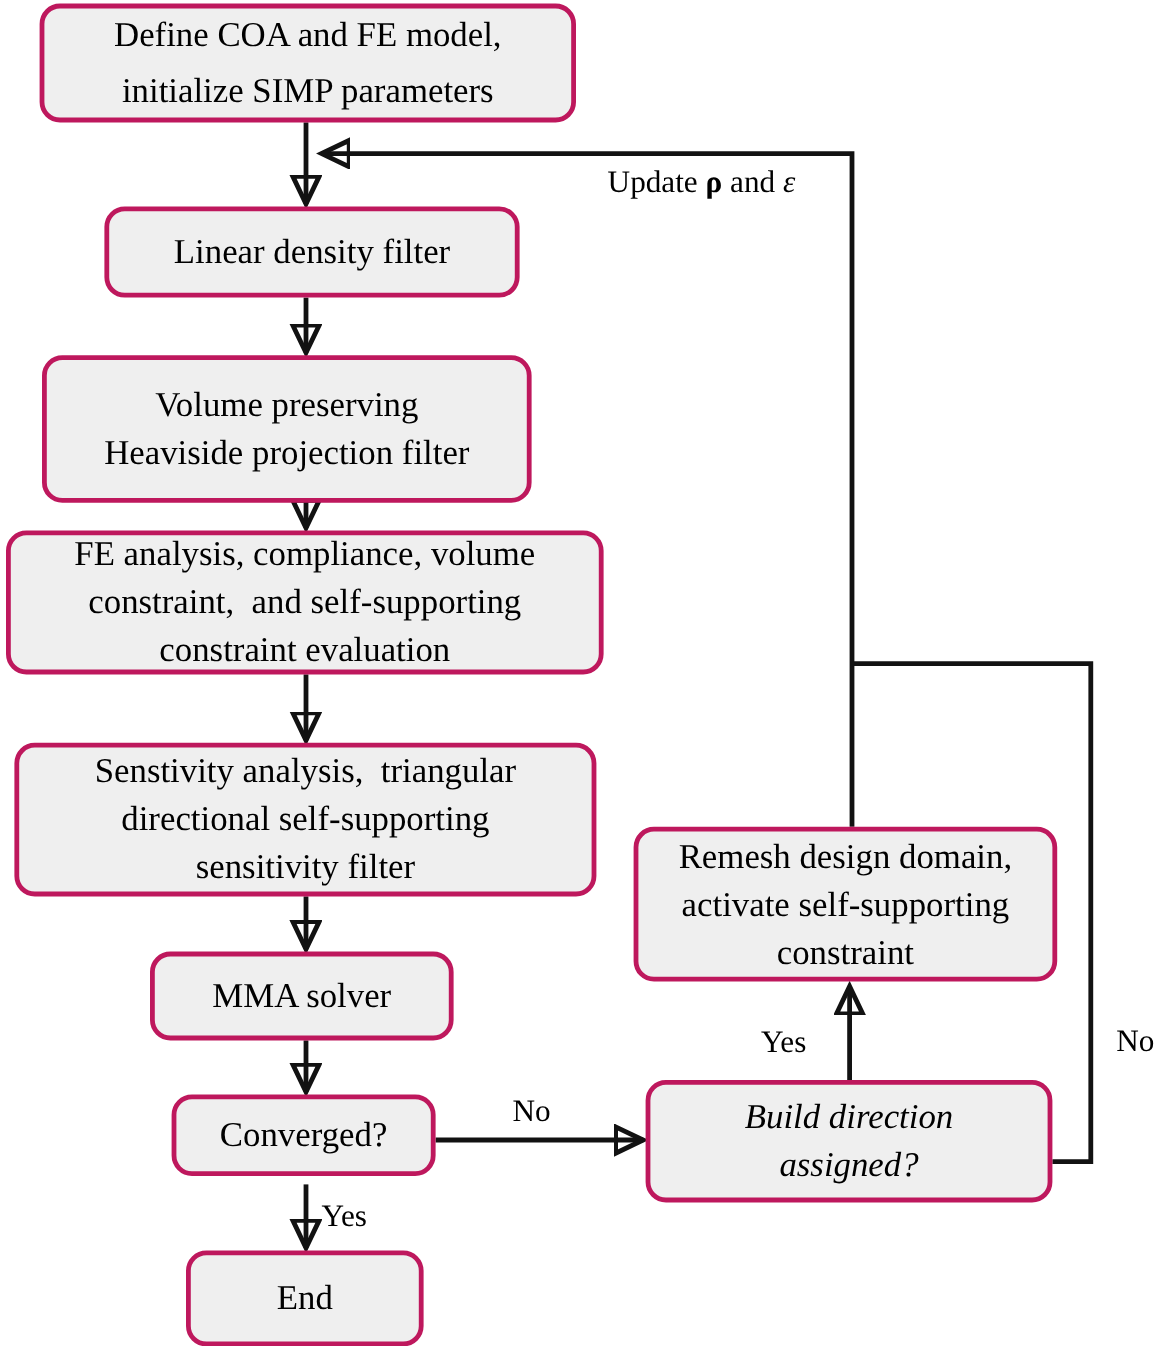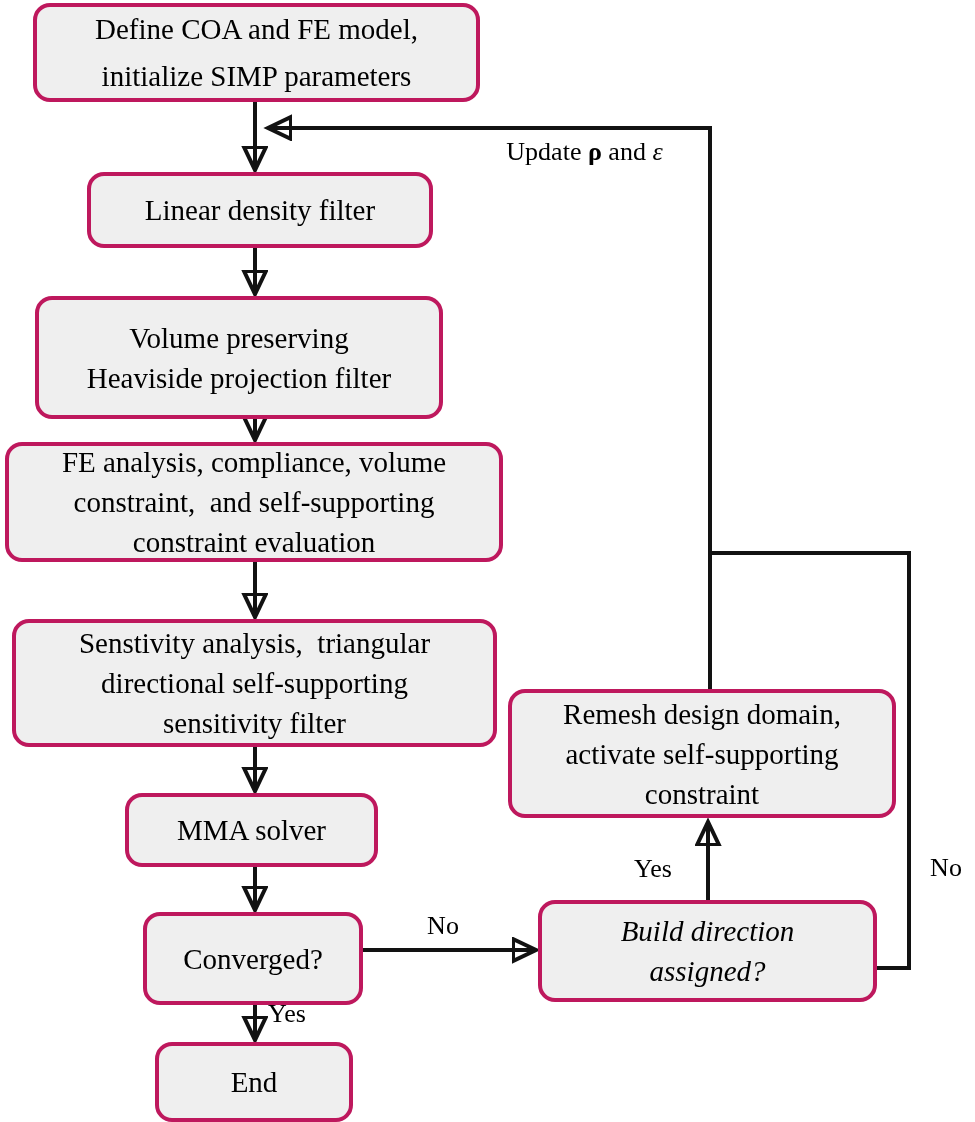--- a/index.html
+++ b/index.html
@@ -38,23 +38,23 @@
   }
   .elabel .bold { font-weight: bold; }
   .elabel .italic { font-style: italic; }
   
   .b-define     { left: 33px;  top: 3px;    width: 447px; height: 99px; }
   .b-linear     { left: 87px;  top: 172px;  width: 346px; height: 76px; }
   .b-heaviside  { left: 35px;  top: 296px;  width: 408px; height: 123px; }
   .b-fe         { left: 5px;   top: 442px;  width: 498px; height: 120px; }
   .b-sens       { left: 12px;  top: 619px;  width: 485px; height: 128px; }
   .b-mma        { left: 125px; top: 793px;  width: 253px; height: 74px; }
-  .b-conv       { left: 143px; top: 912px;  width: 220px; height: 93px; }
+  .b-conv       { left: 143px; top: 912px;  width: 220px; height: 68px; }
   .b-end        { left: 155px; top: 1042px; width: 198px; height: 80px; }
-  .b-remesh     { left: 508px; top: 689px;  width: 388px; height: 129px; }
+  .b-remesh     { left: 528px; top: 689px;  width: 353px; height: 129px; }
   .b-build      { left: 538px; top: 900px;  width: 339px; height: 102px; font-style: italic; }
   
   .l-update { left: 452px; top: 135px; width: 265px; }
   .l-no1    { left: 413px; top: 909px; width: 60px; }
   .l-yes1   { left: 268px; top: 997px; width: 70px; text-align: left; }
   .l-yes2   { left: 618px; top: 852px; width: 70px; }
   .l-no2    { left: 917px; top: 851px; width: 58px; }
 </style>
 </head>
 <body>

